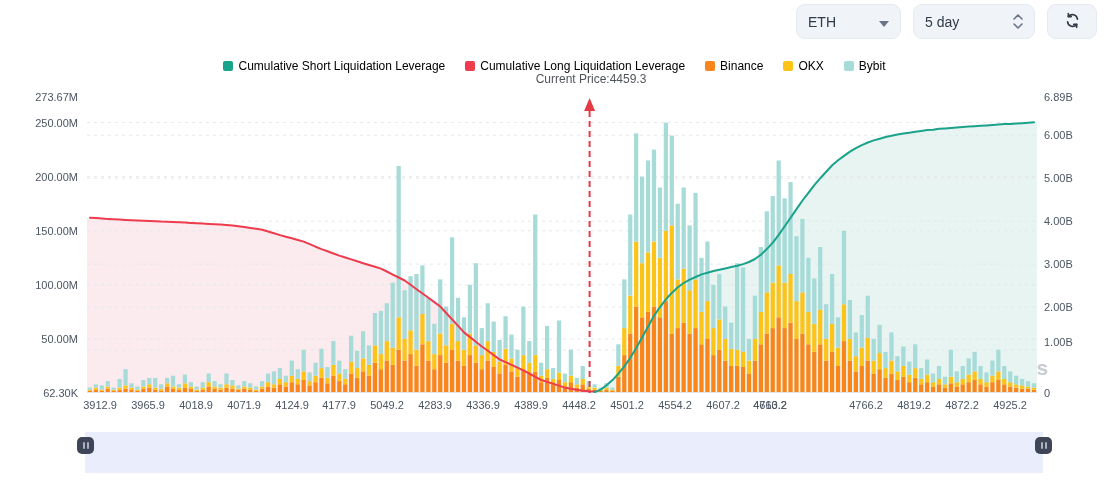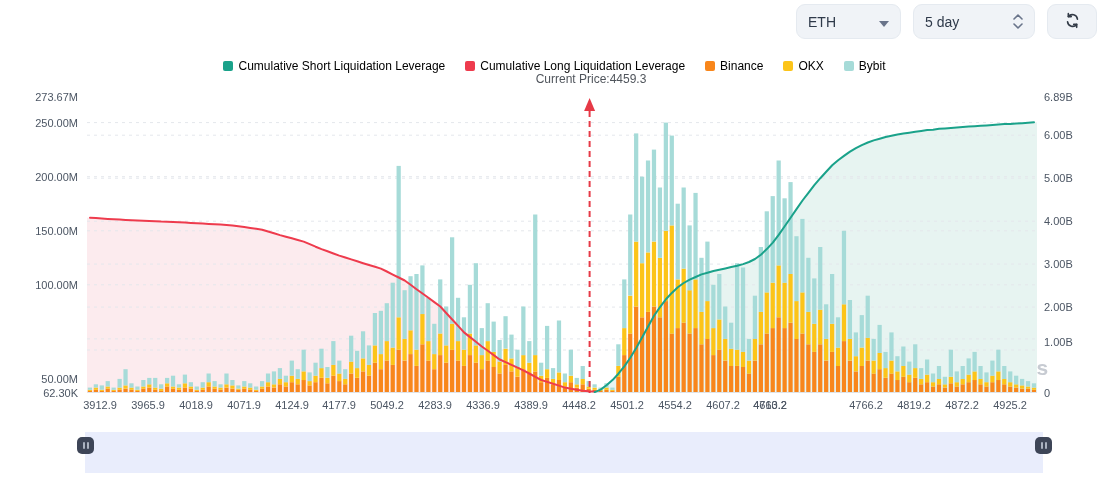--- a/index.html
+++ b/index.html
@@ -613,21 +613,21 @@
   <div class="handle" style="left:1035px">
       <i></i>
       <i></i>
     </div>
 
 <div class="axis-label left-label" style="top: 91px;">273.67M</div>
     <div class="axis-label left-label" style="top: 117px;">250.00M</div>
     <div class="axis-label left-label" style="top: 171px;">200.00M</div>
     <div class="axis-label left-label" style="top: 225px;">150.00M</div>
     <div class="axis-label left-label" style="top: 279px;">100.00M</div>
-    <div class="axis-label left-label" style="top: 333px; margin-top: 40px;">50.00M</div>
+    <div class="axis-label left-label" style="top: 333px;">50.00M</div>
     <div class="axis-label left-label" style="top: 387px;">62.30K</div>
     <div class="axis-label right-label" style="top: 91px;">6.89B</div>
     <div class="axis-label right-label" style="top: 129px;">6.00B</div>
     <div class="axis-label right-label" style="top: 172px;">5.00B</div>
     <div class="axis-label right-label" style="top: 215px;">4.00B</div>
     <div class="axis-label right-label" style="top: 258px;">3.00B</div>
     <div class="axis-label right-label" style="top: 301px;">2.00B</div>
     <div class="axis-label right-label" style="top: 336px;">1.00B</div>
     <div class="axis-label right-label" style="top: 387px;">0</div>
     <div class="axis-label x-label" style="left: 100px;">3912.9</div>

